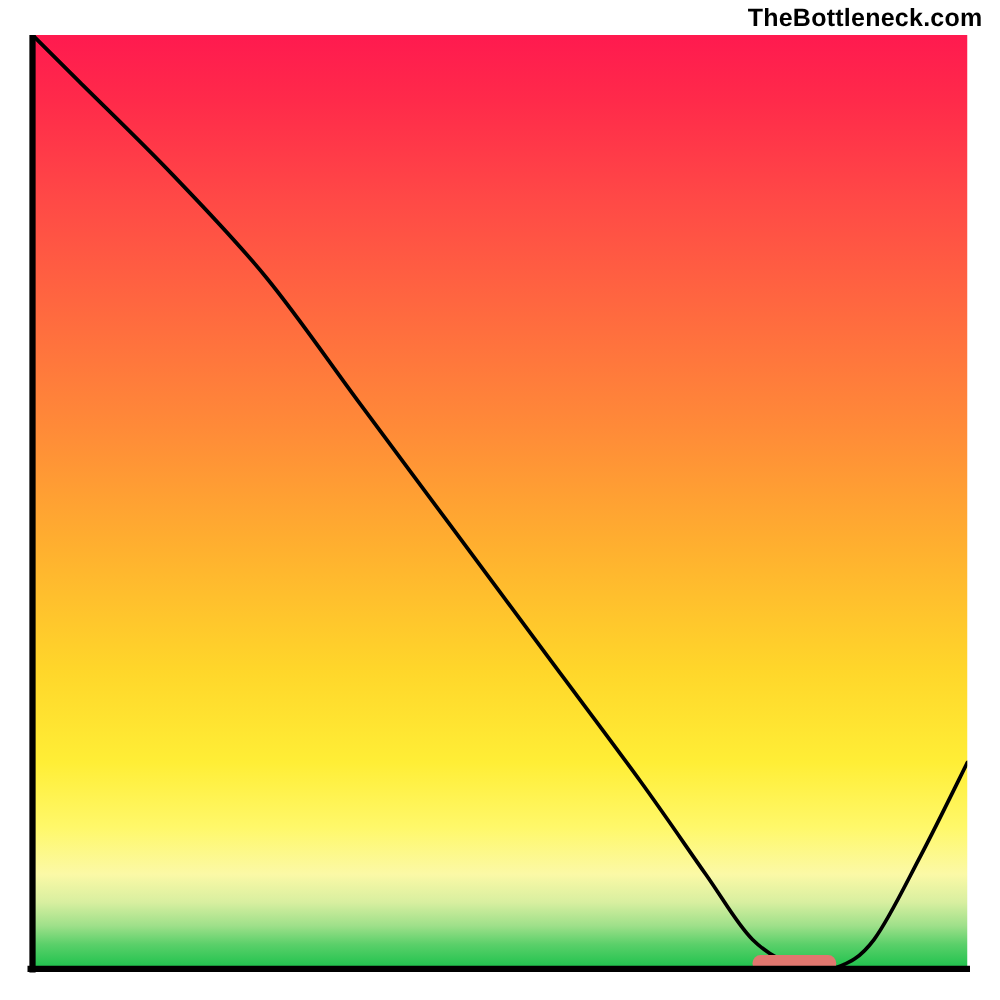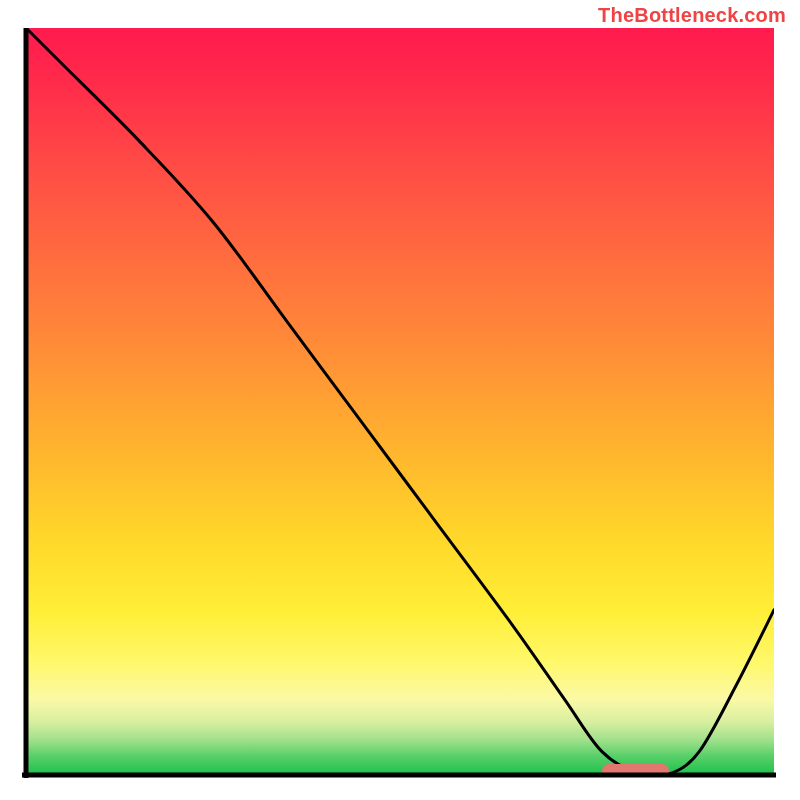--- a/index.html
+++ b/index.html
@@ -15,21 +15,21 @@
     position: relative;
     width: 800px;
     height: 800px;
   }
   .attribution {
     position: absolute;
     top: 4px;
     right: 14px;
     font-size: 20px;
     font-weight: 600;
-    color: #ef4444;
+    color: #000000;
     letter-spacing: 0.2px;
     z-index: 50;
   }
   .plot-area {
     position: absolute;
     left: 26px;
     top: 28px;
     width: 748px;
     height: 746px;
     overflow: hidden;

